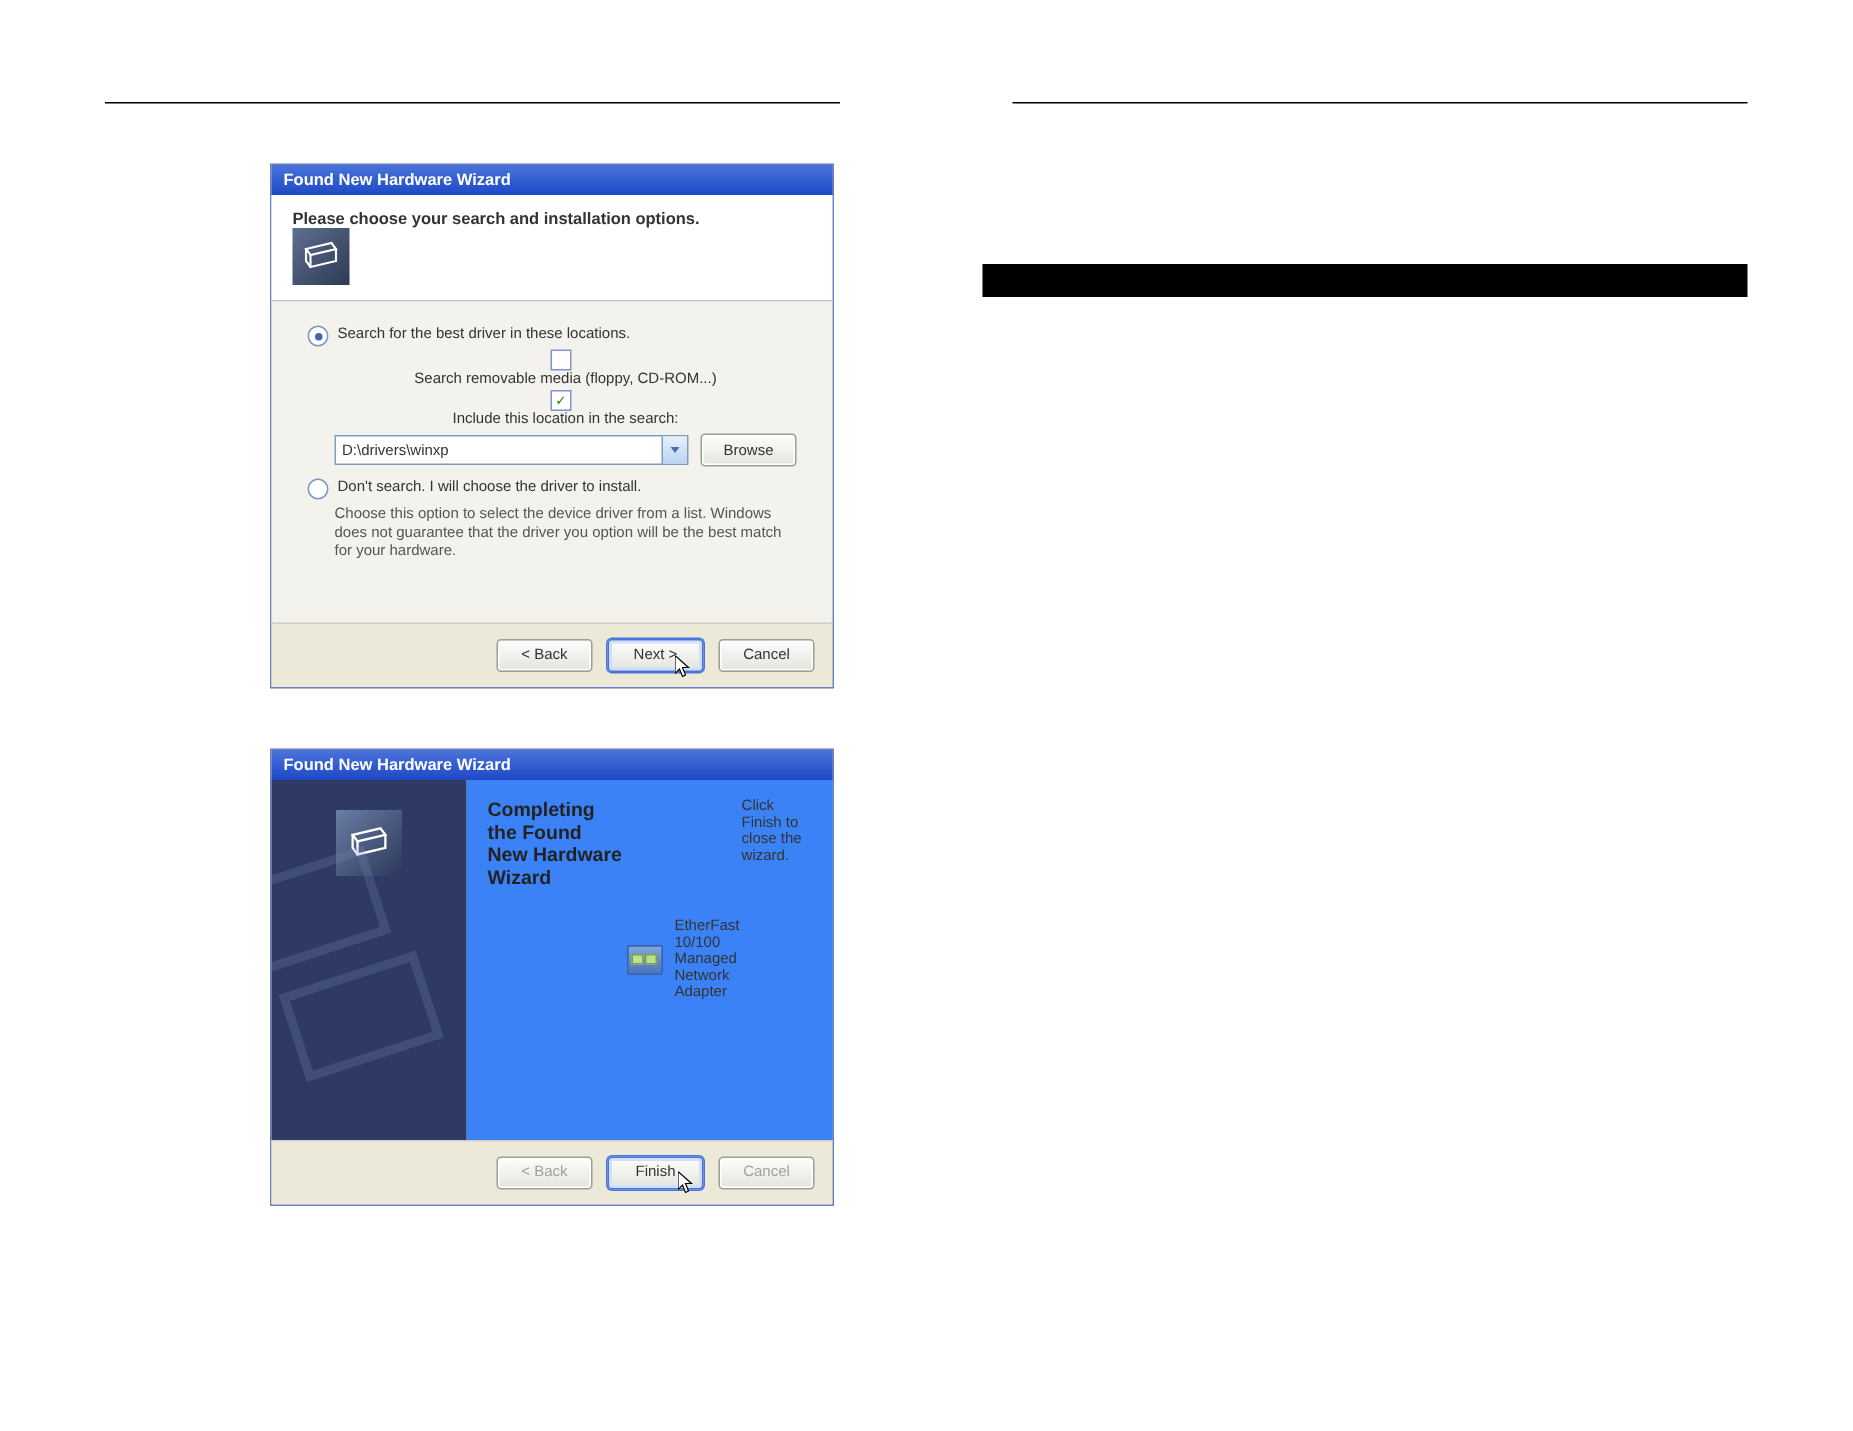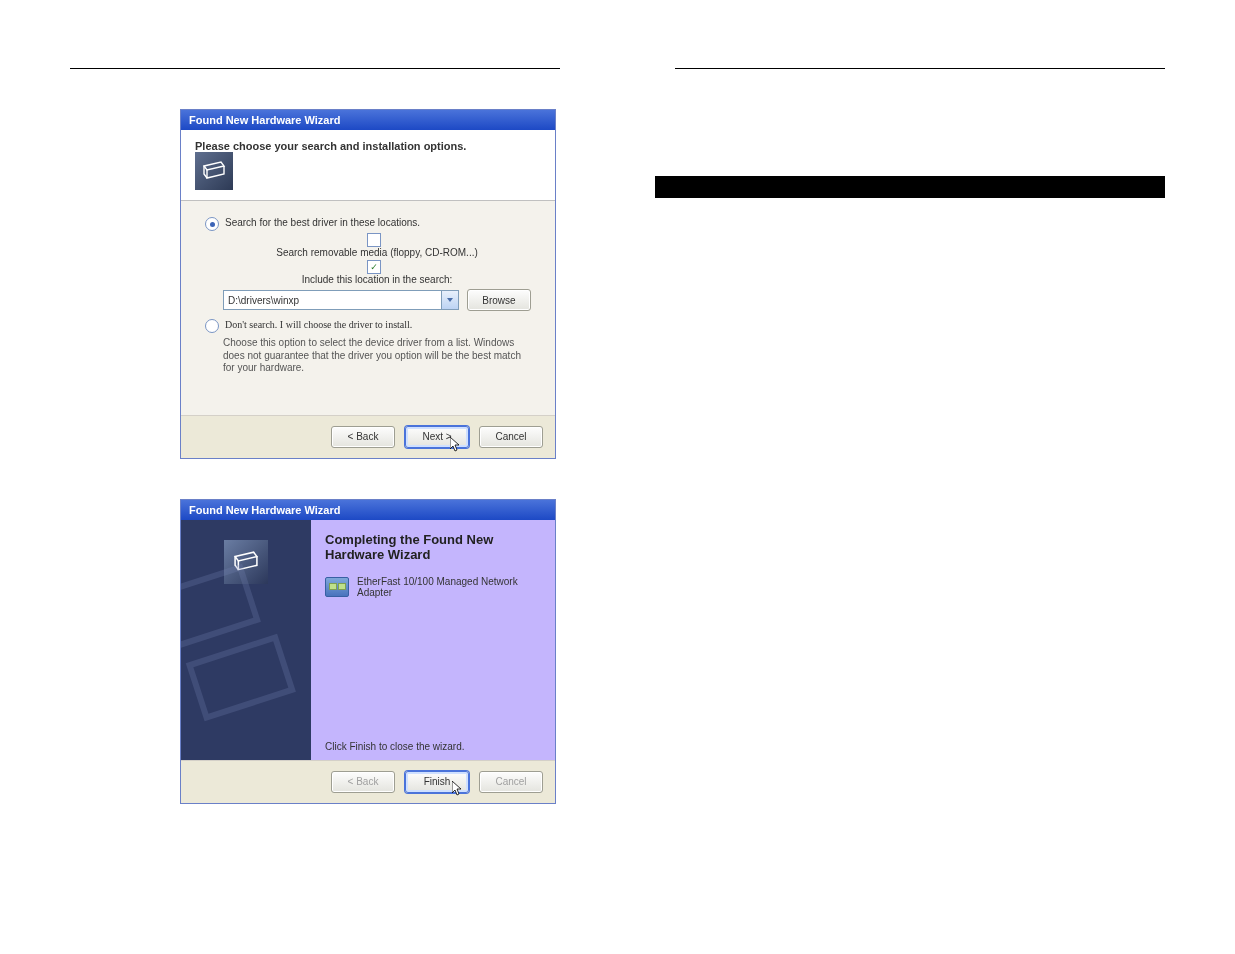--- a/index.html
+++ b/index.html
@@ -32,21 +32,21 @@
   .btn.def{box-shadow:0 0 0 1px #4a73da,0 0 0 2px #cfe0ff inset;border-color:#4a73da;}
   .btn.dis{color:#a0a0a0;}
   .button-bar{display:flex;justify-content:flex-end;gap:10px;padding:10px 12px;border-top:1px solid #d4d0c8;background:#ece9d8;position:relative;}
   .cursor{position:absolute;width:0;height:0;}
   .cursor svg{position:absolute;left:0;top:0;}
   .s2{margin-top:40px;}
   .s2 .split{display:flex;}
   .s2 .side{width:130px;background:#2e3a63;position:relative;display:flex;align-items:flex-start;justify-content:center;padding-top:20px;}
   .s2 .side .dvc-ico{width:44px;height:44px;background:linear-gradient(135deg,#6a7da3,#2c385b);}
   .s2 .side-deco{position:absolute;inset:0;opacity:.25;}
-  .s2 .main{flex:1;background:#c4b5fd;padding:12px 14px 8px 14px;font-size:10px;color:#333;display:flex;flex-direction:column;min-height:220px;}
+  .s2 .main{flex:1;background:#3b82f6;padding:12px 14px 8px 14px;font-size:10px;color:#333;display:flex;flex-direction:row;min-height:220px;}
   .s2 .main h2{font-size:13px;font-weight:bold;margin:0 0 8px 0;color:#222;font-family:Tahoma,Arial,sans-serif;}
   .net-ico{width:22px;height:18px;background:linear-gradient(#7fa7d9,#4a73bd);border:1px solid #3860a3;border-radius:2px;display:inline-flex;align-items:center;justify-content:center;margin-right:8px;flex:0 0 auto;}
   .net-ico::before{content:"";width:6px;height:5px;background:#bfe08a;border:1px solid #7fa050;margin-right:1px;}
   .net-ico::after{content:"";width:6px;height:5px;background:#bfe08a;border:1px solid #7fa050;}
   .dev-row{display:flex;align-items:center;margin:6px 0 10px 0;}
   .grow{flex:1;}
   .right-black{position:absolute;left:655px;top:176px;width:510px;height:22px;background:#000;}
   .right-text{position:absolute;left:675px;top:210px;width:480px;font-size:12px;color:#333;line-height:1.6;}
   .foot{position:absolute;bottom:28px;font-size:10px;color:#888;}
   .foot.left{left:300px;}
@@ -95,21 +95,21 @@
         <div class="path-row">
           <div class="combo">
             <div class="val">D:\drivers\winxp</div>
             <div class="dd"></div>
           </div>
           <div class="btn">
             <span>Browse</span>
           </div>
         </div>
 
-        <div class="radio-row" style="margin-top:6px;font-family:Liberation Serif, serif;">
+        <div class="radio-row" style="margin-top:6px;">
           <div class="r"></div>
           <div>Don't search. I will choose the driver to install.</div>
         </div>
         <div class="helptext">Choose this option to select the device driver from a list.  Windows does not guarantee that the driver you option will be the best match for your hardware.</div>
 
         <div style="height:22px"></div>
       </div>
 
       <div class="button-bar">
         <div class="btn">

